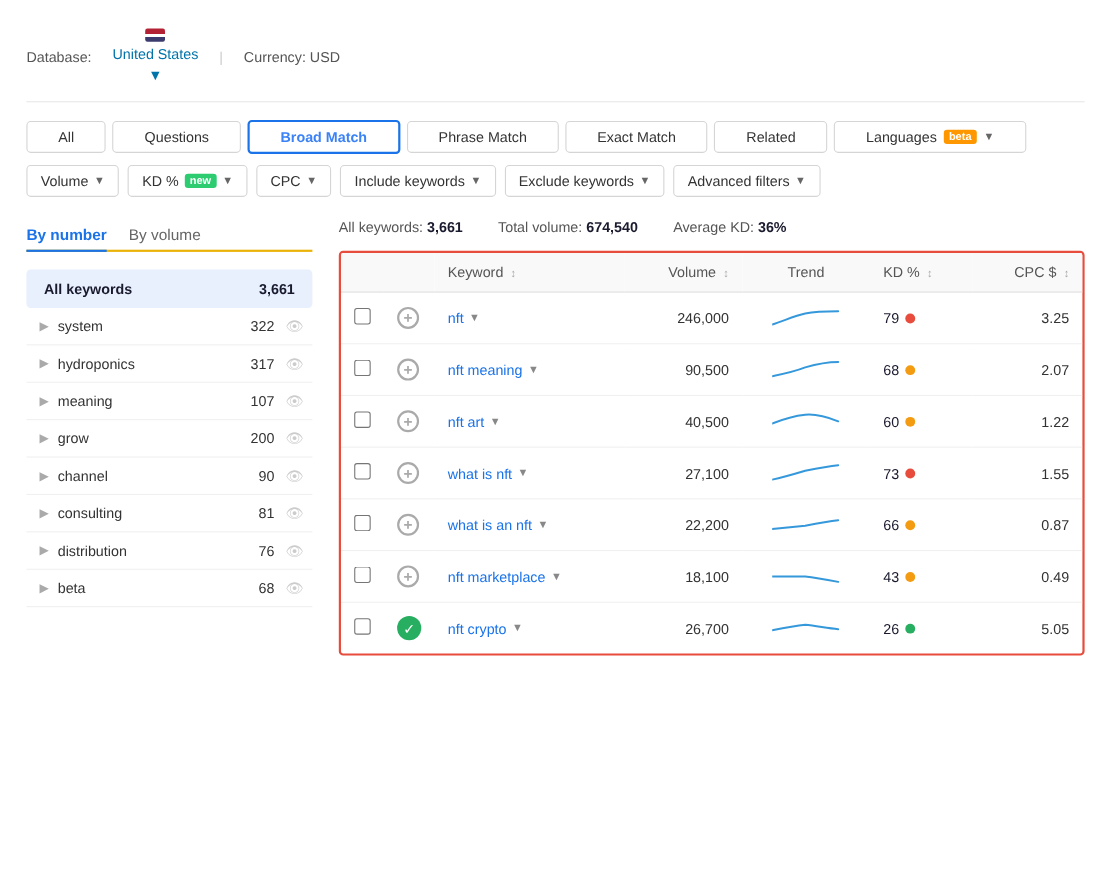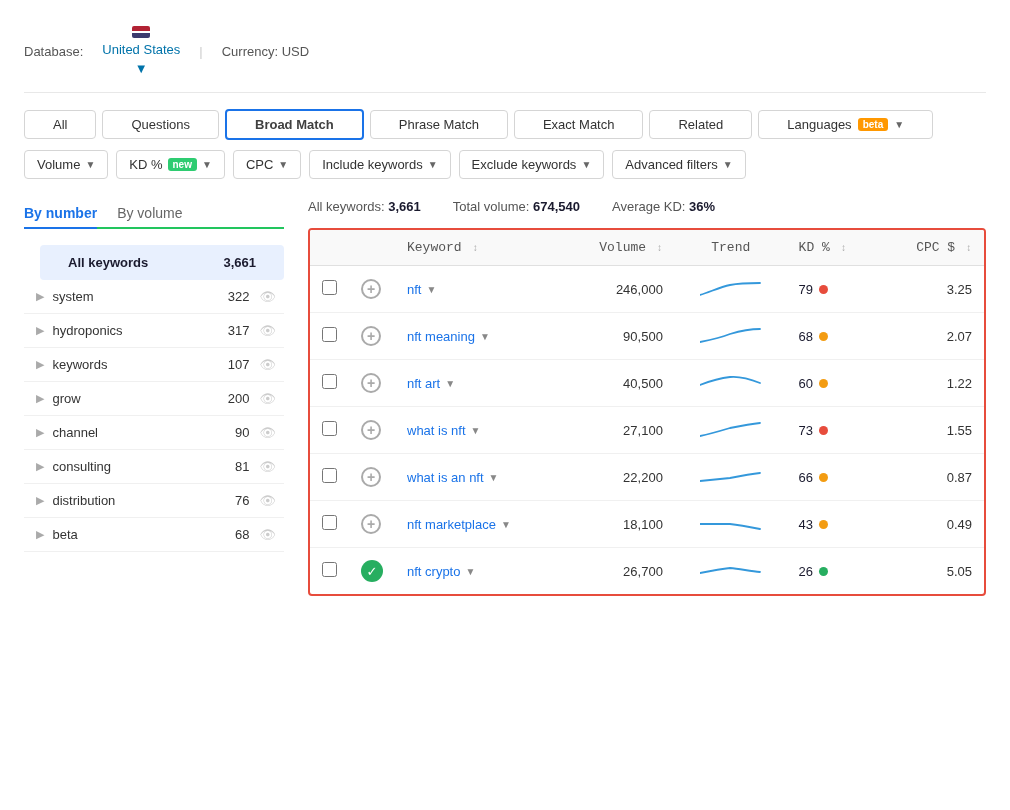--- a/index.html
+++ b/index.html
@@ -13,59 +13,59 @@
     .subtitle { font-size: 13px; color: #555; margin-top: 6px; display: flex; align-items: center; gap: 19px; }
     .subtitle a { color: #0073aa; text-decoration: none; display: flex; align-items: center; gap: 4px; flex-direction: column; }
     .subtitle .sep { color: #ccc; }
 
     .tabs-row { display: flex; align-items: center; gap: 6px; margin-bottom: 10px; flex-wrap: wrap; }
     .tab-btn {
       padding: 6px 28px; border-radius: 4px; border: 1px solid #d5d5d5;
       background: #fff; cursor: pointer; font-size: 13px; color: #333;
       display: flex; align-items: center; gap: 6px;
     }
-    .tab-btn.secondary-active { background: #fff; border: 2px solid #1a73e8; color: #404040; font-weight: 600; }
+    .tab-btn.secondary-active { background: #fff; border: 2px solid #1a73e8; color: #3b82f6; font-weight: 600; }
     .badge-beta { background: #ff9800; color: #fff; font-size: 10px; border-radius: 3px; padding: 1px 5px; font-weight: 700; }
 
     .filters-row { display: flex; align-items: center; gap: 8px; flex-wrap: wrap; margin-bottom: 20px; }
     .filter-btn {
       padding: 6px 12px; border-radius: 4px; border: 1px solid #d5d5d5;
       background: #fff; cursor: pointer; font-size: 13px; color: #333;
       display: flex; align-items: center; gap: 5px;
     }
     .filter-btn .new-badge { background: #2ecc71; color: #fff; font-size: 10px; border-radius: 3px; padding: 1px 5px; font-weight: 700; }
     .chevron { font-size: 10px; color: #666; }
 
     hr { border: none; border-top: 1px solid #e8e8e8; margin: 0 0 16px 0; }
 
     .content-area { display: flex; gap: 0; }
 
     
     .sidebar { width: 260px; min-width: 200px; margin-right: 24px; }
-    .view-tabs { display: flex; gap: 0; margin-bottom: 16px; border-bottom: 2px solid #22c55e; }
+    .view-tabs { display: flex; gap: 0; margin-bottom: 16px; border-bottom: 2px solid #eab308; }
     .view-tab { padding: 6px 0; margin-right: 20px; font-size: 14px; cursor: pointer; color: #666; border-bottom: 2px solid transparent; margin-bottom: -2px; }
     .view-tab.active { color: #1a73e8; border-bottom: 2px solid #1a73e8; font-weight: 600; }
 
     .sidebar-list { }
-    .sidebar-header { display: flex; justify-content: space-between; align-items: center; padding: 10px 28px; background: #e8f0fe; border-radius: 4px; font-weight: 600; font-size: 13px; color: #1a1a2e; margin-left: 16px; }
+    .sidebar-header { display: flex; justify-content: space-between; align-items: center; padding: 10px 16px; background: #e8f0fe; border-radius: 4px; font-weight: 600; font-size: 13px; color: #1a1a2e; }
     .sidebar-header .count { color: #1a1a2e; font-weight: 600; }
 
     .sidebar-item { display: flex; align-items: center; padding: 9px 8px 9px 12px; border-bottom: 1px solid #f0f0f0; cursor: pointer; }
     .sidebar-item .chevron-right { font-size: 11px; color: #aaa; margin-right: 8px; }
     .sidebar-item .label { flex: 1; color: #333; font-size: 13px; }
     .sidebar-item .num { color: #333; font-size: 13px; margin-right: 10px; }
     .sidebar-item .eye { color: #ccc; font-size: 13px; cursor: pointer; }
 
     
     .main-area { flex: 1; }
     .stats-row { display: flex; align-items: center; gap: 32px; margin-bottom: 14px; font-size: 13px; color: #555; }
     .stats-row strong { color: #1a1a2e; }
     table { width: 100%; border-collapse: collapse; }
     thead tr { background: #f9f9f9; border-bottom: 1px solid #e0e0e0; }
-    thead th { padding: 10px 12px; text-align: left; font-size: 13px; color: #555; font-weight: 500; white-space: nowrap; font-family: Liberation Mono, monospace; }
+    thead th { padding: 10px 12px; text-align: left; font-size: 13px; color: #555; font-weight: 500; white-space: nowrap; }
     thead th .sort-icon { font-size: 10px; color: #aaa; margin-left: 3px; }
 
     tbody tr { border-bottom: 1px solid #f0f0f0; }
     tbody tr:last-child { border-bottom: none; }
     tbody td { padding: 11px 12px; font-size: 13px; vertical-align: middle; }
 
     .keyword-link { color: #1a73e8; text-decoration: none; display: flex; align-items: center; gap: 5px; }
     .dropdown-arrow { font-size: 10px; color: #888; }
 
     .add-btn { width: 20px; height: 20px; border-radius: 50%; border: 2px solid #aaa; background: #fff; cursor: pointer; display: flex; align-items: center; justify-content: center; color: #aaa; font-size: 14px; font-weight: bold; }
@@ -173,21 +173,21 @@
           <span class="eye">👁</span>
         </div>
         <div class="sidebar-item">
           <span class="chevron-right">▶</span>
           <span class="label">hydroponics</span>
           <span class="num">317</span>
           <span class="eye">👁</span>
         </div>
         <div class="sidebar-item">
           <span class="chevron-right">▶</span>
-          <span class="label">keywords</span>
+          <span class="label">meaning</span>
           <span class="num">107</span>
           <span class="eye">👁</span>
         </div>
         <div class="sidebar-item">
           <span class="chevron-right">▶</span>
           <span class="label">grow</span>
           <span class="num">200</span>
           <span class="eye">👁</span>
         </div>
         <div class="sidebar-item">

